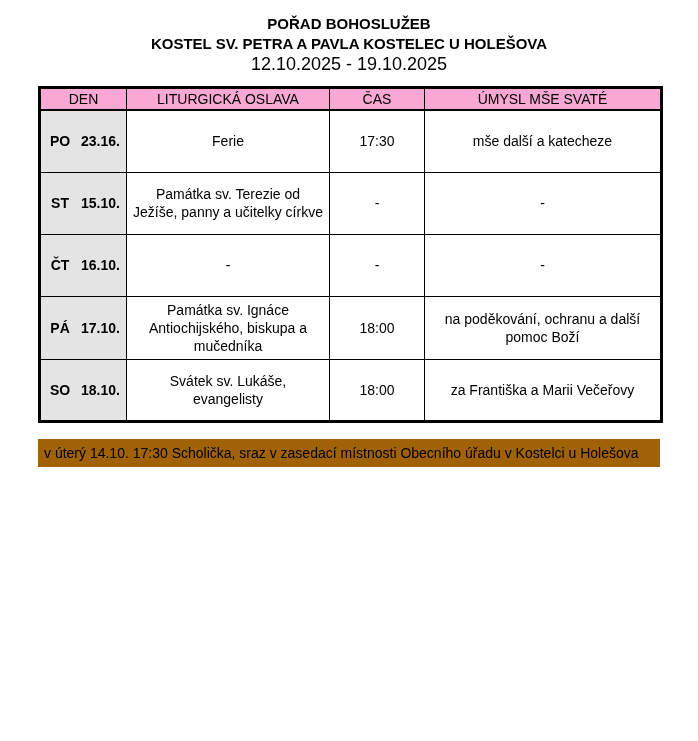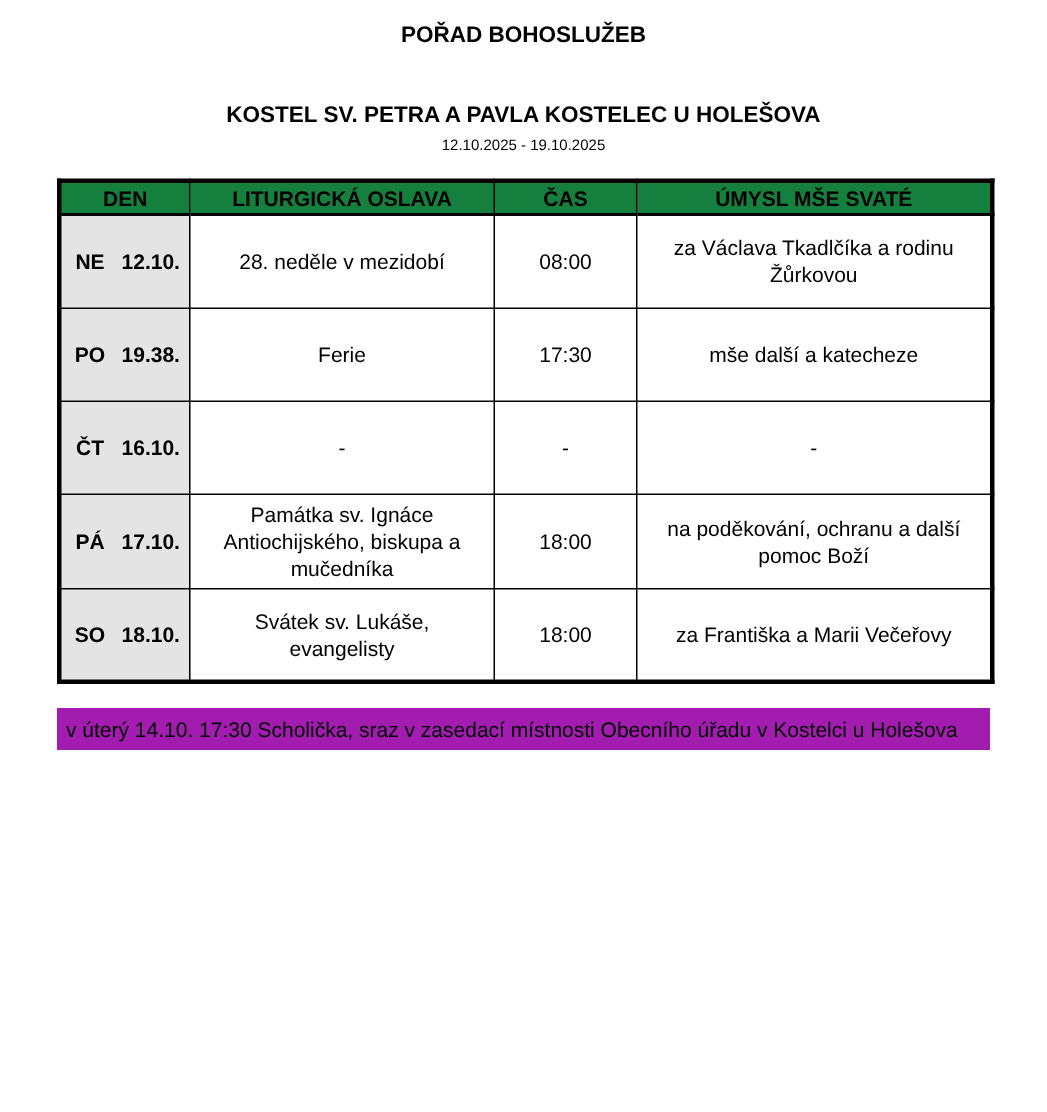--- a/index.html
+++ b/index.html
@@ -27,44 +27,43 @@
   }
   .doc-title-1 {
     font-size: 15px;
     font-weight: bold;
     line-height: 20px;
   }
   .doc-title-2 {
     font-size: 15px;
     font-weight: bold;
     line-height: 20px;
-    margin-top: 33px;
   }
   .doc-date-range {
-    font-size: 10px;
+    font-size: 18px;
     line-height: 19px;
     margin-top: 1px;
   }
   table.schedule {
     width: 622px;
     border-collapse: collapse;
     border: 3px solid #000;
     table-layout: fixed;
   }
   table.schedule th,
   table.schedule td {
     border: 1px solid #000;
     font-size: 14px;
     vertical-align: middle;
     padding: 4px 6px;
     box-sizing: border-box;
   }
   table.schedule thead th {
-    background: #15803d;
-    font-weight: bold;
+    background: #f9a8d4;
+    font-weight: normal;
     text-align: center;
     height: 22px;
     padding: 2px 4px;
     border-bottom: 2px solid #000;
   }
   col.col-day { width: 87px; }
   col.col-feast { width: 203px; }
   col.col-time { width: 95px; }
   col.col-intention { width: 237px; }
 
@@ -84,21 +83,21 @@
     display: inline-block;
     min-width: 26px;
   }
   td.day-cell .day-date {
     display: inline-block;
     margin-left: 8px;
   }
   .footer-note {
     width: 622px;
     margin-top: 16px;
-    background: #a21caf;
+    background: #a16207;
     font-size: 14px;
     line-height: 20px;
     padding: 4px 6px;
     box-sizing: border-box;
     text-align: left;
   }
 </style>
 </head>
 <body>
 
@@ -120,31 +119,31 @@
     <thead>
       <tr>
         <th>DEN</th>
         <th>LITURGICKÁ OSLAVA</th>
         <th>ČAS</th>
         <th>ÚMYSL MŠE SVATÉ</th>
       </tr>
     </thead>
     <tbody>
 
-    <tr>
-          <td class="day-cell"><span class="day-abbrev">NE</span><span class="day-date">12.10.</span></td>
-          <td>28. neděle v mezidobí</td>
-          <td>08:00</td>
-          <td>za Václava Tkadlčíka a rodinu Žůrkovou</td>
-        </tr>
         <tr>
-          <td class="day-cell"><span class="day-abbrev">PO</span><span class="day-date">19.38.</span></td>
+          <td class="day-cell"><span class="day-abbrev">PO</span><span class="day-date">23.16.</span></td>
           <td>Ferie</td>
           <td>17:30</td>
           <td>mše další a katecheze</td>
+        </tr>
+        <tr>
+          <td class="day-cell"><span class="day-abbrev">ST</span><span class="day-date">15.10.</span></td>
+          <td>Památka sv. Terezie od Ježíše, panny a učitelky církve</td>
+          <td>-</td>
+          <td>-</td>
         </tr>
         <tr>
           <td class="day-cell"><span class="day-abbrev">ČT</span><span class="day-date">16.10.</span></td>
           <td>-</td>
           <td>-</td>
           <td>-</td>
         </tr>
         <tr>
           <td class="day-cell"><span class="day-abbrev">PÁ</span><span class="day-date">17.10.</span></td>
           <td>Památka sv. Ignáce Antiochijského, biskupa a mučedníka</td>

